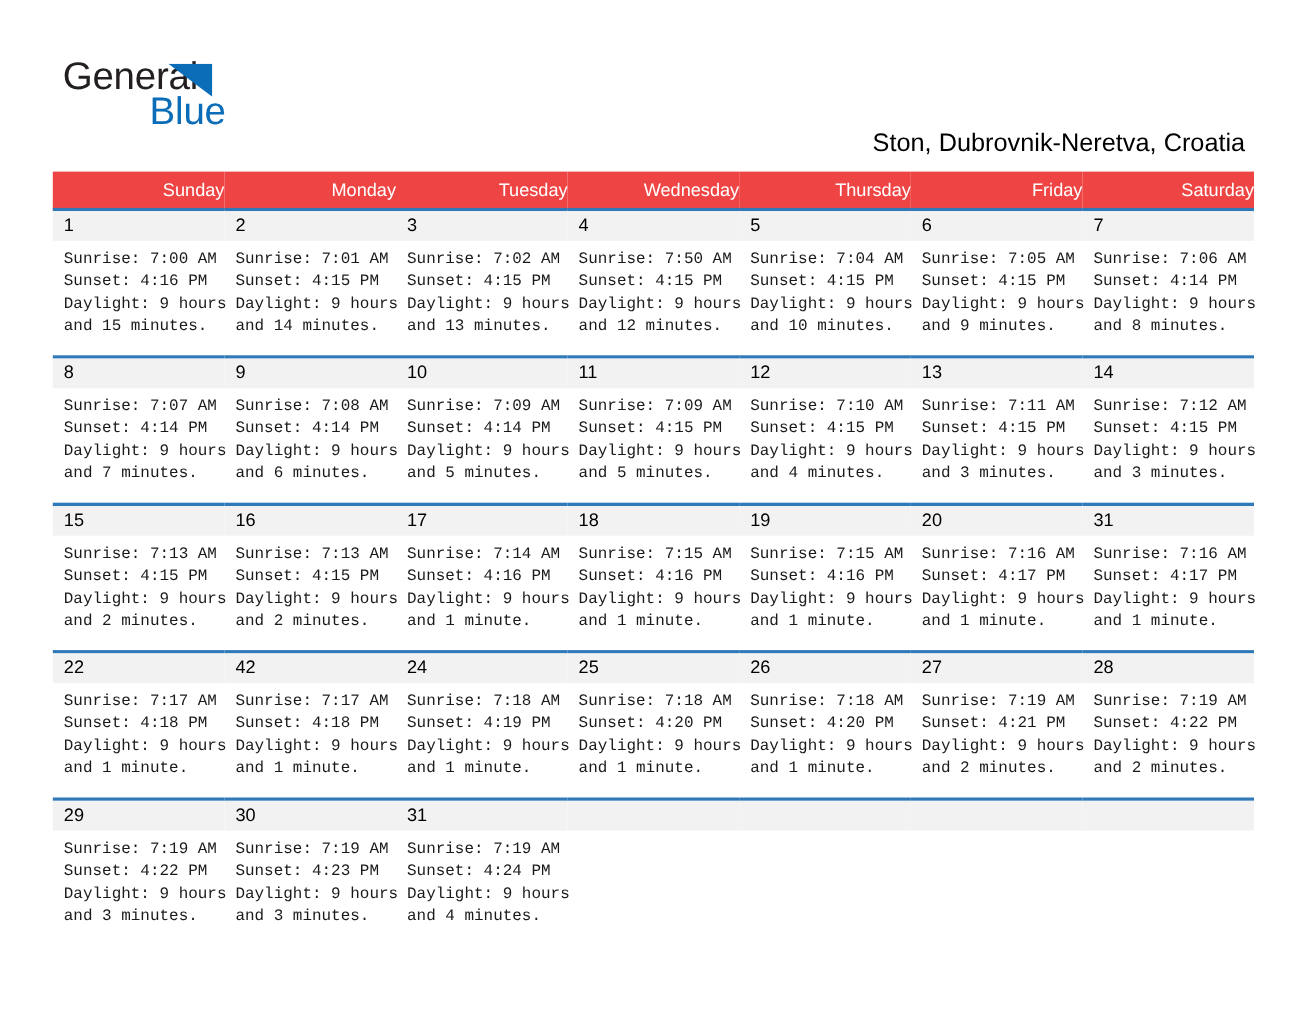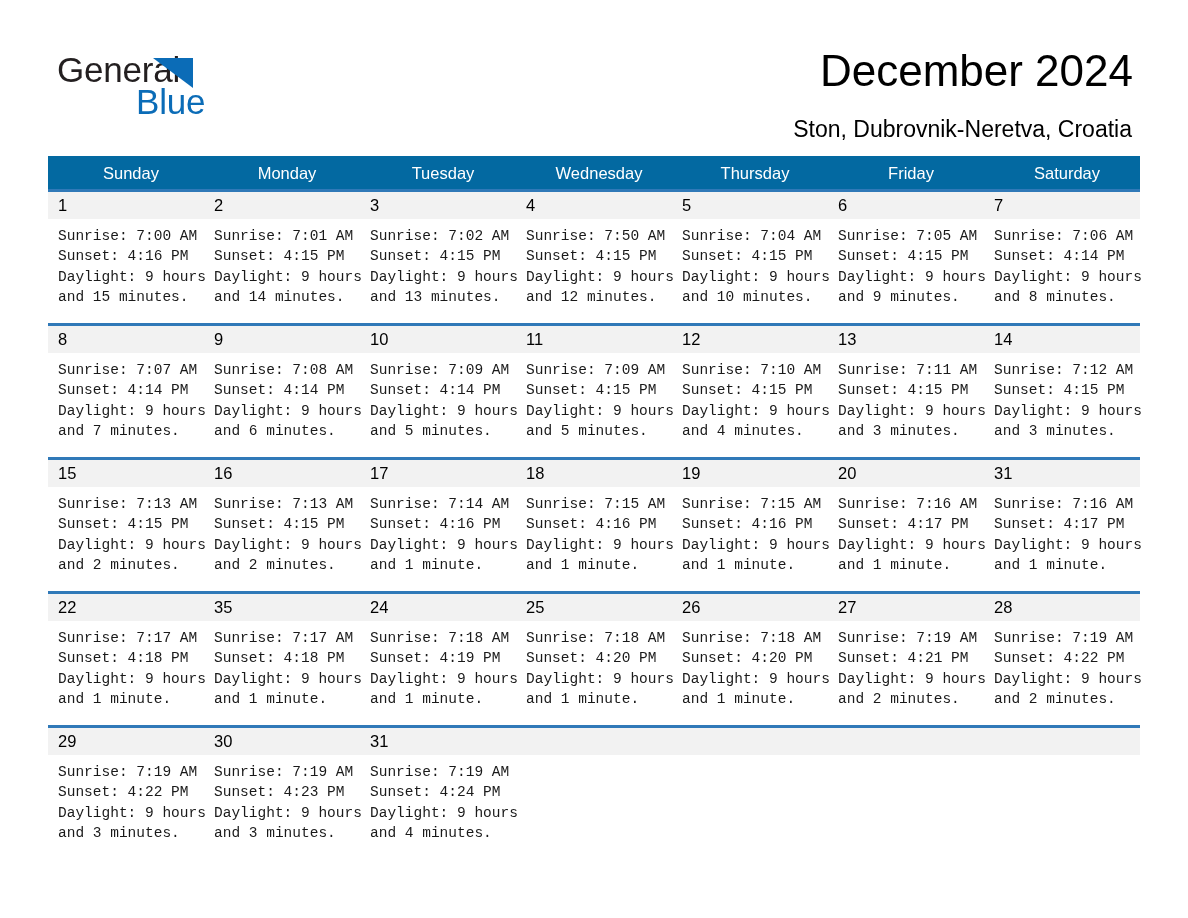--- a/index.html
+++ b/index.html
@@ -97,26 +97,26 @@
     width: 1092px;
     border-collapse: collapse;
     table-layout: fixed;
   }
   .calendar th, .calendar td {
     padding: 0;
     margin: 0;
     vertical-align: top;
   }
   .dow-row th {
-    background: #0369a1;
+    background: #ef4444;
     color: #ffffff;
     font-size: 16.5px;
     line-height: 20px;
     font-weight: 400;
-    text-align: center;
+    text-align: right;
     height: 33px;
     padding: 7px 0 6px 10px;
     box-sizing: border-box;
     white-space: nowrap;
   }
 
   .week-row td {
     border-top: 3px solid #3079b8;
     height: 134px;
     box-sizing: border-box;
@@ -168,21 +168,20 @@
     <div class="logo">
       <span class="logo-row1">General</span>
       <span class="logo-tri">
         <svg width="40" height="30" viewBox="0 0 40 30" xmlns="http://www.w3.org/2000/svg">
           <polygon points="0,0 0,30 40,30" fill="#0b6cb7" transform="rotate(180 20 15)"></polygon>
         </svg>
       </span>
       <span class="logo-row2">Blue</span>
     </div>
 
-    <div class="title">December 2024</div>
     <div class="subtitle">Ston, Dubrovnik-Neretva, Croatia</div>
   </div>
 
   <table class="calendar">
     <thead>
       <tr class="dow-row">
         <th>Sunday</th>
         <th>Monday</th>
         <th>Tuesday</th>
         <th>Wednesday</th>
@@ -485,21 +484,21 @@
                 <span class="line">Sunrise: 7:17 AM</span>
                 <span class="line">Sunset: 4:18 PM</span>
                 <span class="line">Daylight: 9 hours</span>
                 <span class="line">and 1 minute.</span>
               </div>
             </div>
           </td>
         <td>
             <div class="cell">
               <div class="daynum-band">
-                <span class="daynum">35</span>
+                <span class="daynum">42</span>
               </div>
               <div class="cell-body">
                 <span class="line">Sunrise: 7:17 AM</span>
                 <span class="line">Sunset: 4:18 PM</span>
                 <span class="line">Daylight: 9 hours</span>
                 <span class="line">and 1 minute.</span>
               </div>
             </div>
           </td>
         <td>

